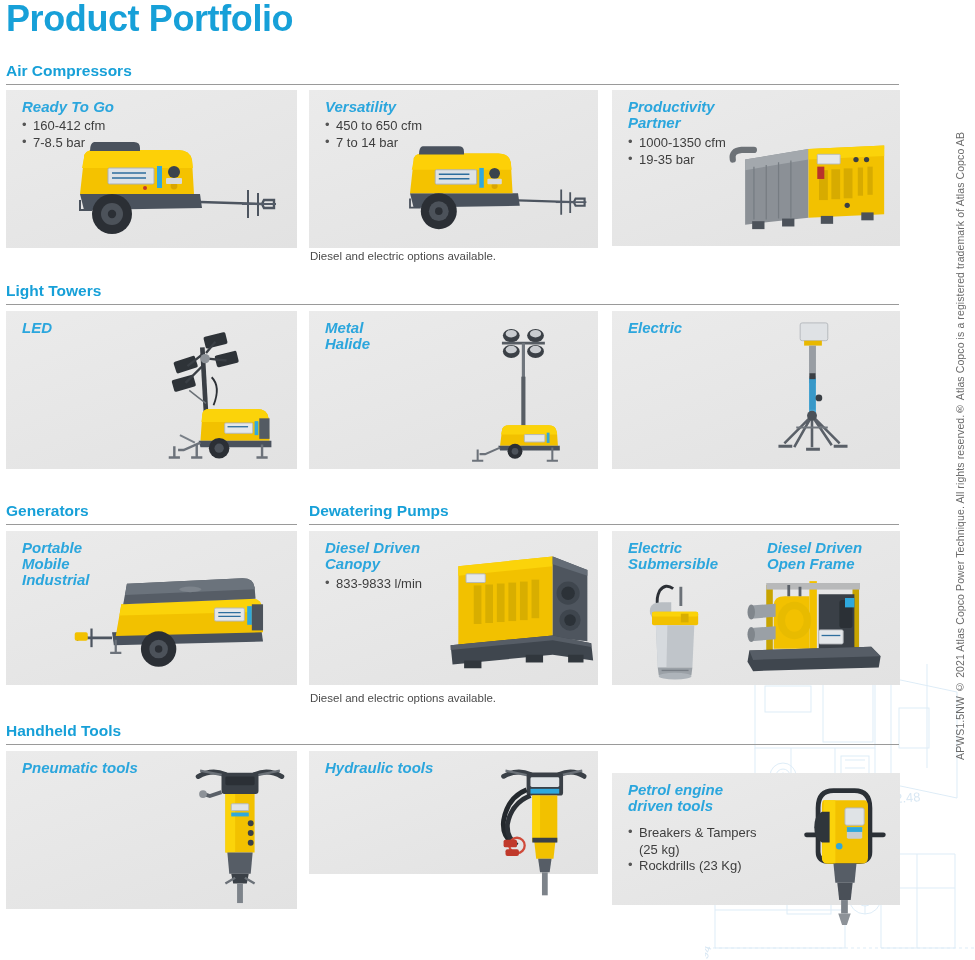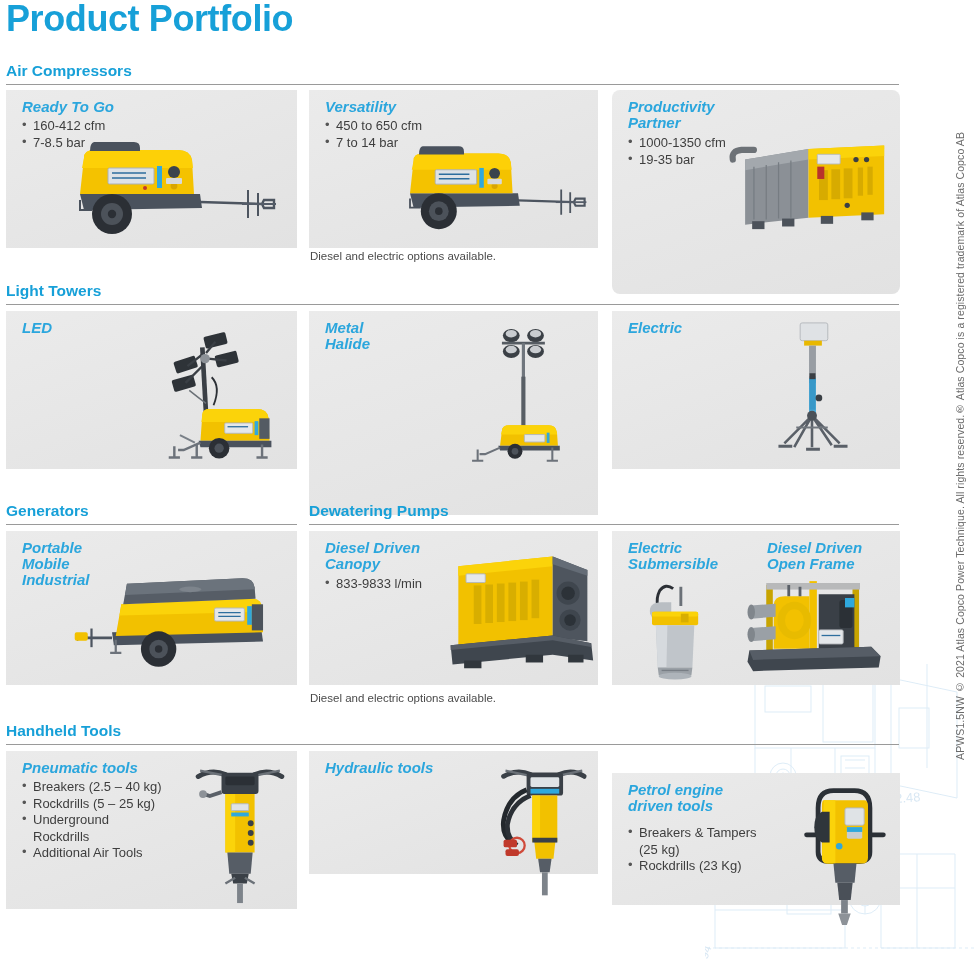--- a/index.html
+++ b/index.html
@@ -180,21 +180,21 @@
       <circle cx="124" cy="34" r="6" fill="#3b434d"></circle>
       <circle cx="124" cy="48" r="3.4" fill="#d9a500"></circle>
       <rect x="116" y="40" width="16" height="6" rx="1" fill="#d7d9da"></rect>
       <circle cx="62" cy="76" r="20" fill="#2b2f35"></circle>
       <circle cx="62" cy="76" r="11" fill="#4c525a"></circle>
       <circle cx="62" cy="76" r="4.2" fill="#2b2f35"></circle>
       <path d="M30 62 L30 72 L42 72" fill="none" stroke="#4a525d" stroke-width="2"></path>
     </svg>
   </div>
 
-  <div class="panel" style="left:612px; top:90px; width:288px; height:204px;border-radius:8px;">
+  <div class="panel" style="left:612px; top:90px; width:288px; height:156px;">
     <div class="ptitle">
       <span>Productivity</span><br>
       <span>Partner</span>
     </div>
     <ul style="top:45px;">
       <li>1000-1350 cfm</li>
       <li>19-35 bar</li>
     </ul>
     <svg class="art" style="left:112px; top:42px;" width="176" height="108" viewBox="0 0 200 120">
 
@@ -259,21 +259,21 @@
       <circle cx="78" cy="132" r="11" fill="#2b2f35"></circle>
       <circle cx="78" cy="132" r="5" fill="#4c525a"></circle>
       <path d="M58 126 L40 134 L34 134" stroke="#6c727a" stroke-width="2.6" fill="none"></path>
       <path d="M30 130 L30 142 M24 142 h12" stroke="#6c727a" stroke-width="2.6"></path>
       <path d="M54 128 L54 142 M48 142 h12" stroke="#6c727a" stroke-width="2.6"></path>
       <path d="M124 128 L124 142 M118 142 h12" stroke="#6c727a" stroke-width="2.6"></path>
       <path d="M36 118 L52 126" stroke="#7a8088" stroke-width="2.2"></path>
     </svg>
   </div>
 
-  <div class="panel" style="left:309px; top:311px; width:289px; height:204px;">
+  <div class="panel" style="left:309px; top:311px; width:289px; height:158px;">
     <div class="ptitle">
       <span>Metal</span><br>
       <span>Halide</span>
     </div>
     <svg class="art" style="left:150px; top:8px;" width="140" height="148" viewBox="0 0 150 155">
 
       <g fill="#3b4046">
         <ellipse cx="56" cy="16" rx="9" ry="7"></ellipse>
         <ellipse cx="82" cy="16" rx="9" ry="7"></ellipse>
         <ellipse cx="56" cy="33" rx="9" ry="7"></ellipse>
@@ -457,27 +457,20 @@
     </svg>
   </div>
 
   <div class="footnote" style="left:310px; top:692px;">Diesel and electric options available.</div>
 
   <div class="sec-head" style="left:6px; top:722px;">Handheld Tools</div>
   <div class="sec-rule" style="left:6px; top:744px; width:893px;"></div>
 
   <div class="panel" style="left:6px; top:751px; width:291px; height:158px;">
     <div class="ptitle">Pneumatic tools</div>
-    <ul style="top:28px;">
-      <li>Breakers (2.5 – 40 kg)</li>
-      <li>Rockdrills (5 – 25 kg)</li>
-      <li>Underground</li>
-      <li class="cont">Rockdrills</li>
-      <li>Additional Air Tools</li>
-    </ul>
     <svg class="art" style="left:180px; top:8px;" width="108" height="146" viewBox="0 0 110 150">
 
       <path d="M12 18 Q26 10 40 16" fill="none" stroke="#3a4047" stroke-width="5" stroke-linecap="round"></path>
       <path d="M70 16 Q84 10 98 18" fill="none" stroke="#3a4047" stroke-width="5" stroke-linecap="round"></path>
       <path d="M14 12 L44 18 M66 18 L96 12" stroke="#6b7178" stroke-width="2.4"></path>
 
       <rect x="36" y="14" width="38" height="22" rx="3" fill="#3a4047"></rect>
       <rect x="40" y="18" width="30" height="9" rx="1.5" fill="#2b3036"></rect>
 
       <path d="M36 34 L24 38 L18 36" fill="none" stroke="#5a6068" stroke-width="4"></path>

